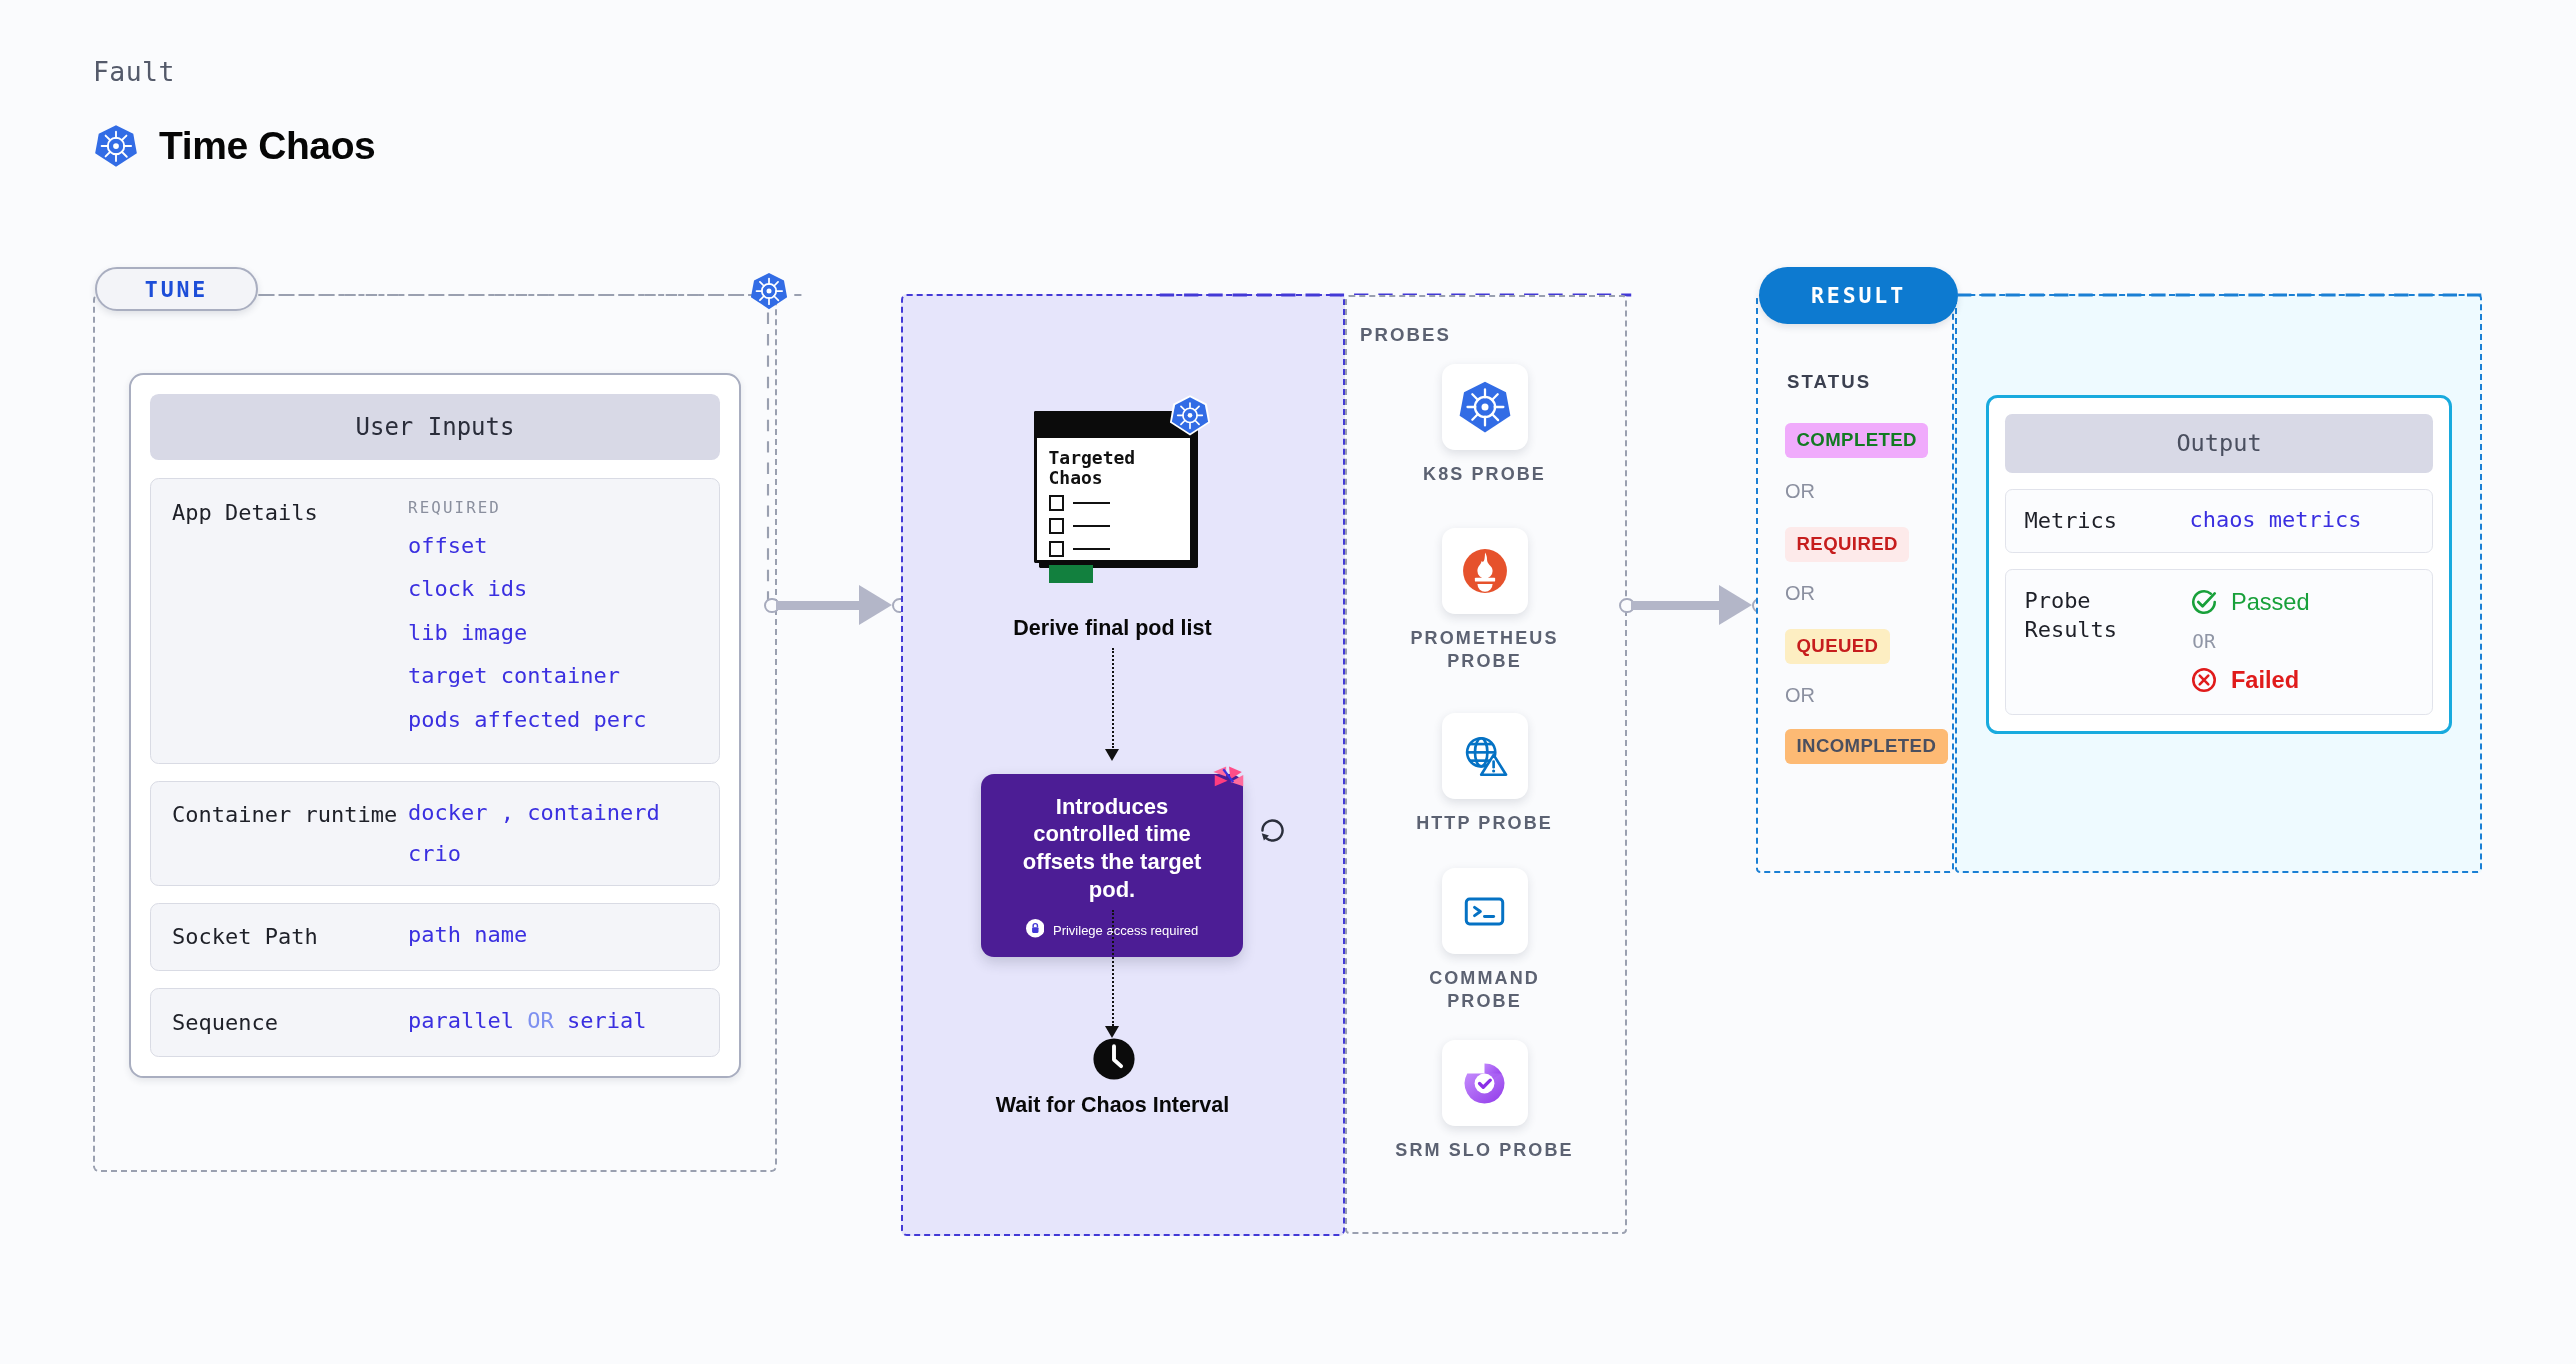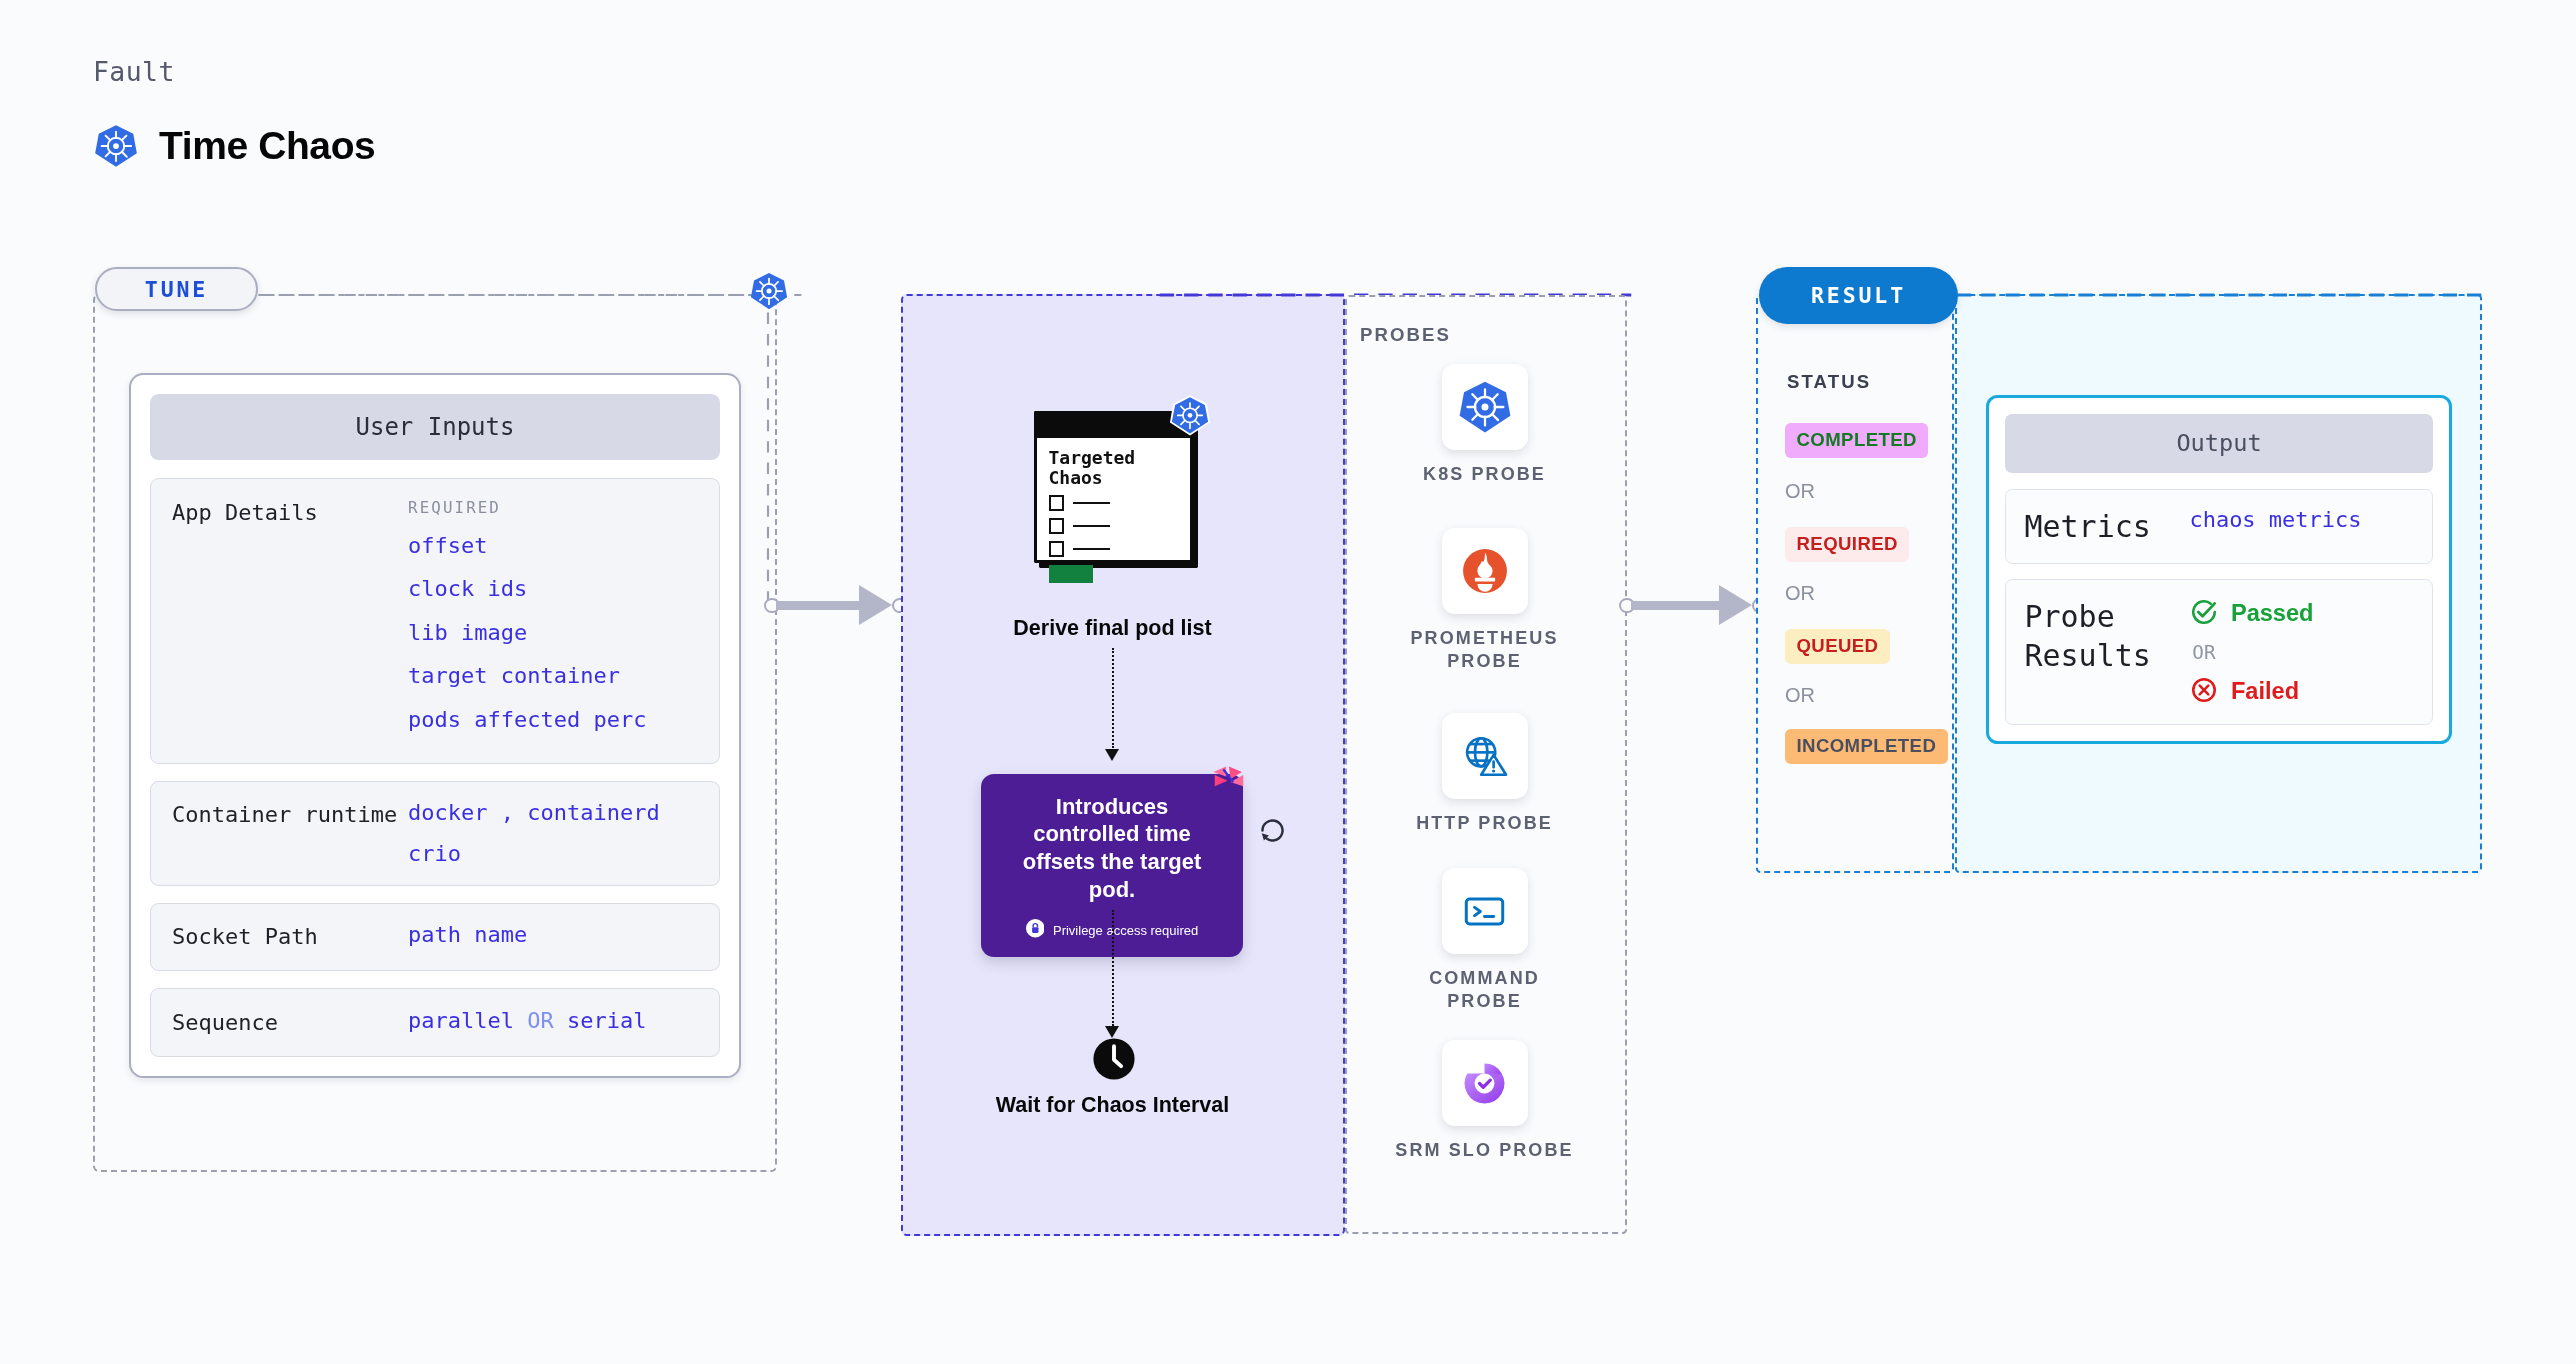--- a/index.html
+++ b/index.html
@@ -169,24 +169,24 @@
     background: #d8d9e6; border-radius: 7.2px; height: 59px;
     display: flex; align-items: center; justify-content: center;
     font-family: "DejaVu Sans Mono", monospace; font-size: 23.6px; color: #4a4f5f;
     margin-bottom: 15.8px;
   }
   .out-row {
     background: #fbfcfe; border: 1.4px solid #e1e3eb; border-radius: 7.2px;
     padding: 17px 18.6px; margin-bottom: 15.8px; display: flex;
   }
   .out-row:last-child { margin-bottom: 0; }
-  .out-label { font-family: "DejaVu Sans Mono", monospace; font-size: 30px; color: #1e2028; width: 165px; flex: none; line-height: 1.3; }
+  .out-label { font-family: "DejaVu Sans Mono", monospace; font-size: 22px; color: #1e2028; width: 165px; flex: none; line-height: 1.3; }
   .out-val { font-family: "DejaVu Sans Mono", monospace; font-size: 22px; color: #3a2fe0; }
   .pr-line { display: flex; align-items: center; gap: 11.5px; }
-  .pr-pass { font-size: 23.6px; font-weight: 700; color: #18a03a; }
+  .pr-pass { font-size: 23.6px; font-weight: 400; color: #18a03a; }
   .pr-fail { font-size: 23.6px; font-weight: 700; color: #e01b1b; }
   .pr-or { font-family: "DejaVu Sans Mono", monospace; font-size: 19.3px; color: #9096a6; margin: 11.5px 0 11.5px 2.9px; }
 </style>
 </head>
 <body>
 
 <div class="stage">
 
   <div class="fault-label">Fault</div>
   <div class="title-row">

